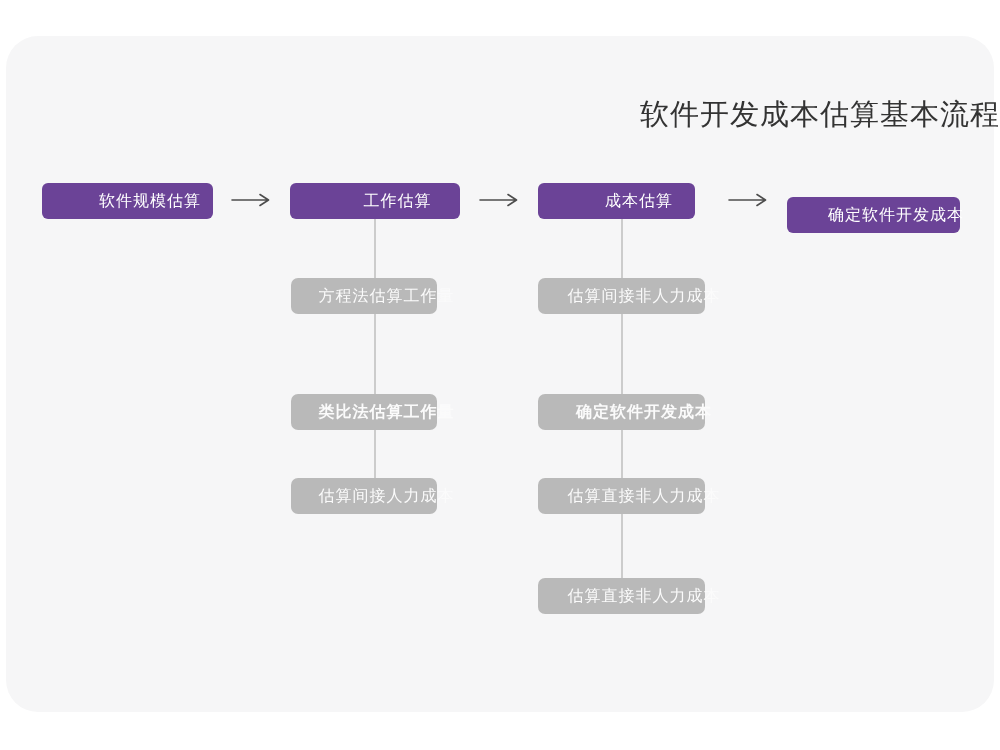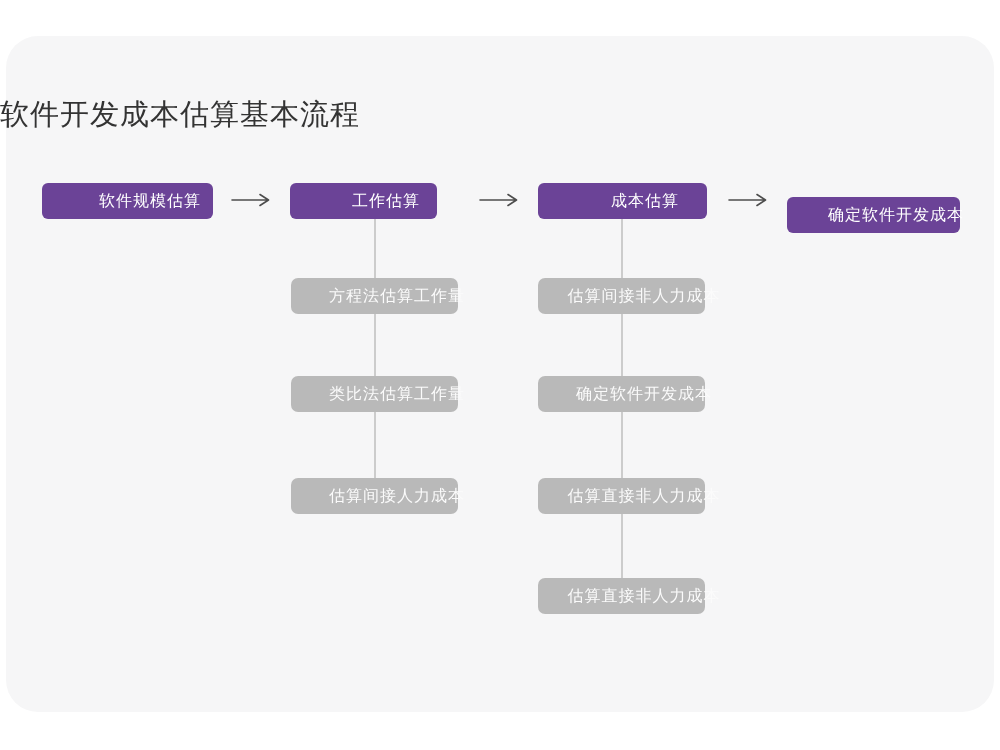--- a/index.html
+++ b/index.html
@@ -10,21 +10,21 @@
     position: relative; overflow: hidden;
   }
   .card {
     position: absolute; left: 6px; top: 36px;
     width: 988px; height: 676px;
     background: var(--card_bg, #f6f6f7);
     border-radius: 32px;
   }
   .title {
     position: absolute; left: 0; top: 95px; width: 1000px;
-    text-align: left;
+    text-align: right;
     font-size: 29px; letter-spacing: 1px;
     color: var(--title_text, #333333);
   }
   .node {
     position: absolute; height: 36px;
     display: flex; align-items: center; justify-content: center;
     font-size: 16px; letter-spacing: 1px;
     box-sizing: border-box; white-space: nowrap; padding-left: 45px;
   }
   .node.primary {
@@ -41,28 +41,28 @@
     position: absolute; width: 2px;
     background: var(--connector, #cccccc);
   }
   .arrow {
     position: absolute; top: 192px;
     color: var(--arrow, #4d4d4d);
     line-height: 0;
   }
   
   .step-1 { left: 42px;  top: 183px; width: 171px; }
-  .step-2 { left: 290px; top: 183px; width: 147px; }
-  .step-3 { left: 538px; top: 183px; width: 169px; }
+  .step-2 { left: 290px; top: 183px; width: 170px; }
+  .step-3 { left: 538px; top: 183px; width: 157px; }
   .step-4 { left: 787px; top: 197px; width: 173px; }
   
-  .work-col { left: 291px; width: 167px; text-align: center; }
+  .work-col { left: 291px; width: 146px; text-align: center; }
   .cost-col { left: 538px; width: 167px; }
   .row-1 { top: 278px; }
-  .row-2 { top: 376px; }
+  .row-2 { top: 394px; font-weight: bold; }
   .row-3 { top: 478px; }
   .row-4 { top: 578px; font-family: Liberation Mono, monospace; }
   
   .connector-work { left: 374px; top: 219px; height: 277px; }
   .connector-cost { left: 621px; top: 219px; height: 377px; }
   
   .arrow-1 { left: 230px; }
   .arrow-2 { left: 478px; }
   .arrow-3 { left: 727px; }
 </style>

